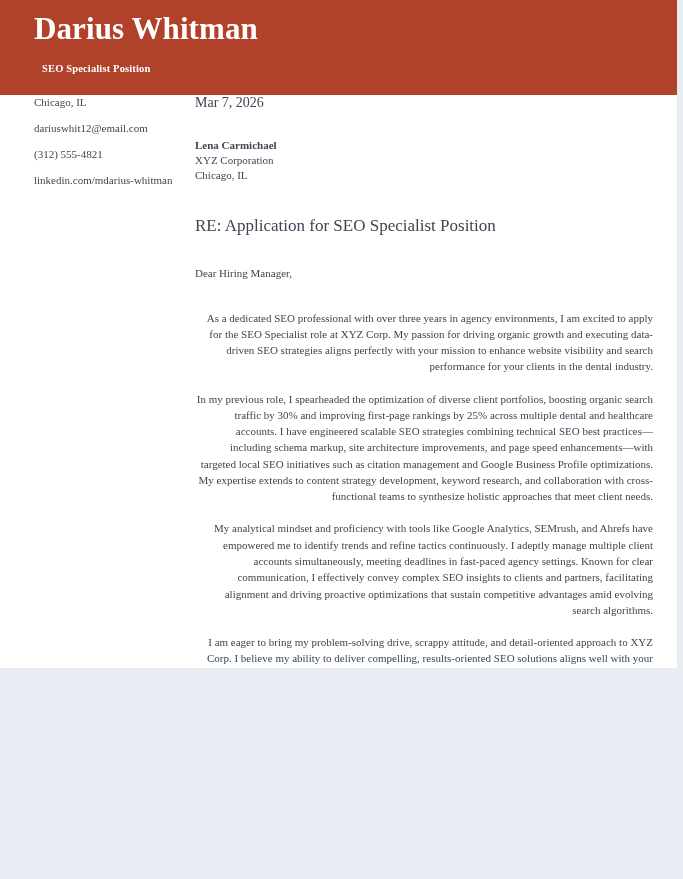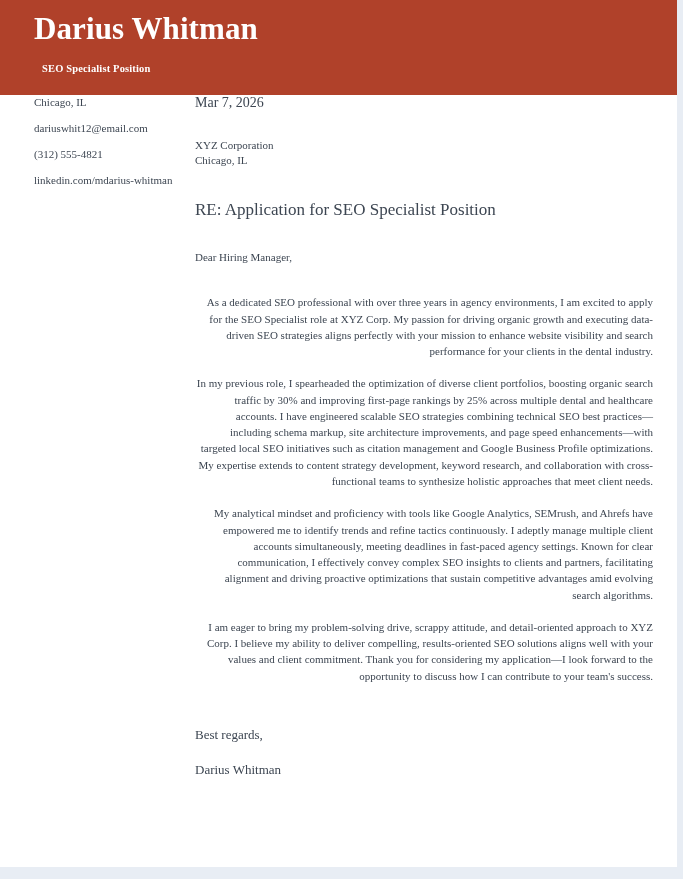--- a/index.html
+++ b/index.html
@@ -12,21 +12,21 @@
     background: #e8edf4;
     font-family: "Liberation Serif", "DejaVu Serif", serif;
     overflow: hidden;
   }
 
   .page {
     position: absolute;
     left: 0;
     top: 0;
     width: 677px;
-    height: 867px;
+    height: 668px;
     background: #ffffff;
     box-sizing: border-box;
     overflow: hidden;
   }
 
   
   .banner {
     background: #b0412a;
     height: 95px;
     padding: 0 0 0 34px;
@@ -147,20 +147,21 @@
       <div class="contact-line">dariuswhit12@email.com</div>
       <div class="contact-line">(312) 555-4821</div>
       <div class="contact-line">linkedin.com/mdarius-whitman</div>
     </div>
 
     <div class="main">
 
       <div class="date">Mar 7, 2026</div>
 
       <div class="recipient">
+        <div class="recipient-line recipient-name">Lena Carmichael</div>
         <div class="recipient-line">XYZ Corporation</div>
         <div class="recipient-line">Chicago, IL</div>
       </div>
 
       <div class="subject">RE: Application for SEO Specialist Position</div>
 
       <div class="salutation">Dear Hiring Manager,</div>
 
       <p class="para">As a dedicated SEO professional with over three years in agency environments, I am excited to apply for the SEO Specialist role at XYZ Corp. My passion for driving organic growth and executing data-driven SEO strategies aligns perfectly with your mission to enhance website visibility and search performance for your clients in the dental industry.</p>
       <p class="para">In my previous role, I spearheaded the optimization of diverse client portfolios, boosting organic search traffic by 30% and improving first-page rankings by 25% across multiple dental and healthcare accounts. I have engineered scalable SEO strategies combining technical SEO best practices—including schema markup, site architecture improvements, and page speed enhancements—with targeted local SEO initiatives such as citation management and Google Business Profile optimizations. My expertise extends to content strategy development, keyword research, and collaboration with cross-functional teams to synthesize holistic approaches that meet client needs.</p>

